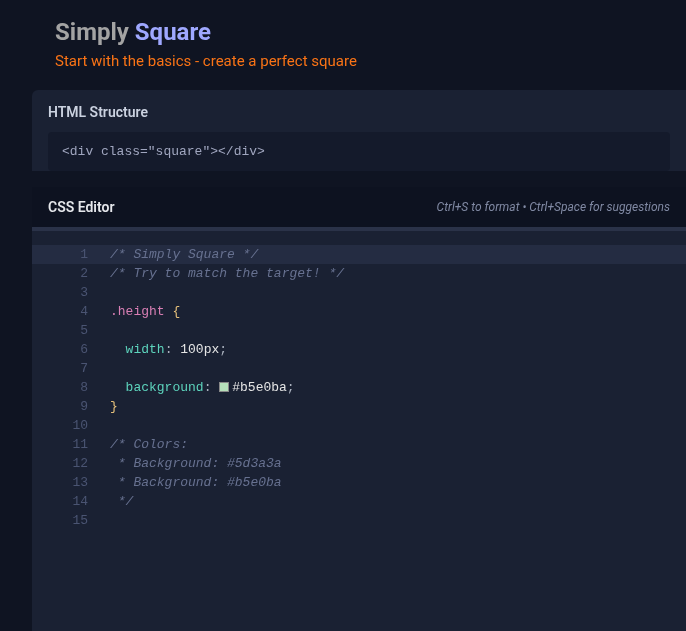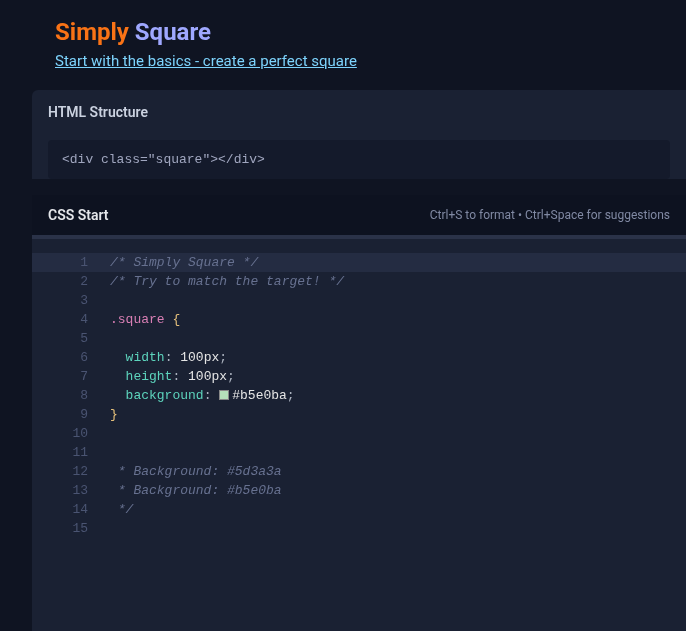--- a/index.html
+++ b/index.html
@@ -17,41 +17,40 @@
     }
     .header {
       padding: 18px 55px 20px;
     }
     .title {
       font-size: 24px;
       font-weight: 700;
       margin-bottom: 6px;
     }
     .title-accent {
-      color: #f97316;
+      color: #a3a3a3;
     }
     .title-rest {
       color: #9fa8ff;
     }
     .subtitle {
-      color: #7dd3fc;
+      color: #f97316;
       font-size: 15px;
-      text-decoration: underline;
     }
     .panel {
       background: #1a2133;
       margin: 0 0 0 32px;
       border-radius: 6px 0 0 0;
       padding: 14px 16px 0;
     }
     .panel-label {
       color: #cbd2e0;
       font-size: 14px;
       font-weight: 600;
-      margin-bottom: 20px;
+      margin-bottom: 12px;
     }
     .code-block {
       background: #141a2b;
       border-radius: 4px;
       padding: 12px 14px;
       font-family: "SFMono-Regular", Consolas, "Liberation Mono", Menlo, monospace;
       font-size: 13px;
       color: #a0a6bf;
       margin-bottom: 16px;
     }
@@ -64,20 +63,21 @@
       align-items: center;
     }
     .editor-title {
       color: #e5e7eb;
       font-size: 14px;
       font-weight: 600;
     }
     .editor-hints {
       color: #8089a3;
       font-size: 12px;
+      font-style: italic;
     }
     .editor-area {
       background: #1a2133;
       margin-left: 32px;
       padding-top: 14px;
       height: 400px;
     }
     .editor-strip {
       background: #2a3248;
       height: 4px;
@@ -130,35 +130,35 @@
   </div>
   <div class="subtitle">Start with the basics - create a perfect square</div>
 </div>
 
 <div class="panel">
   <div class="panel-label">HTML Structure</div>
   <div class="code-block">&lt;div class="square"&gt;&lt;/div&gt;</div>
 </div>
 
 <div class="editor-header">
-  <div class="editor-title">CSS Start</div>
+  <div class="editor-title">CSS Editor</div>
   <div class="editor-hints">Ctrl+S to format • Ctrl+Space for suggestions</div>
 </div>
 
 <div class="editor-strip"></div>
 
 <div class="editor-area" id="editor-lines">
     <div class="code-line highlighted"><div class="gutter">1</div><div class="code-content"><span class="tok-comment">/* Simply Square */</span></div></div>
     <div class="code-line"><div class="gutter">2</div><div class="code-content"><span class="tok-comment">/* Try to match the target! */</span></div></div>
     <div class="code-line"><div class="gutter">3</div><div class="code-content"></div></div>
-    <div class="code-line"><div class="gutter">4</div><div class="code-content"><span class="tok-selector">.square</span><span> </span><span class="tok-brace">{</span></div></div>
+    <div class="code-line"><div class="gutter">4</div><div class="code-content"><span class="tok-selector">.height</span><span> </span><span class="tok-brace">{</span></div></div>
     <div class="code-line"><div class="gutter">5</div></div>
     <div class="code-line"><div class="gutter">6</div><div class="code-content"><span>  </span><span class="tok-property">width</span><span class="tok-punct">:</span><span> </span><span class="tok-value">100px</span><span class="tok-punct">;</span></div></div>
-    <div class="code-line"><div class="gutter">7</div><div class="code-content"><span>  </span><span class="tok-property">height</span><span class="tok-punct">:</span><span> </span><span class="tok-value">100px</span><span class="tok-punct">;</span></div></div>
+    <div class="code-line"><div class="gutter">7</div></div>
     <div class="code-line"><div class="gutter">8</div><div class="code-content"><span>  </span><span class="tok-property">background</span><span class="tok-punct">:</span><span> </span><span class="color-swatch"></span><span class="tok-value">#b5e0ba</span><span class="tok-punct">;</span></div></div>
     <div class="code-line"><div class="gutter">9</div><div class="code-content"><span class="tok-brace">}</span></div></div>
     <div class="code-line"><div class="gutter">10</div><div class="code-content"></div></div>
-    <div class="code-line"><div class="gutter">11</div></div>
+    <div class="code-line"><div class="gutter">11</div><div class="code-content"><span class="tok-comment">/* Colors:</span></div></div>
     <div class="code-line"><div class="gutter">12</div><div class="code-content"><span class="tok-comment"> * Background: #5d3a3a</span></div></div>
     <div class="code-line"><div class="gutter">13</div><div class="code-content"><span class="tok-comment"> * Background: #b5e0ba</span></div></div>
     <div class="code-line"><div class="gutter">14</div><div class="code-content"><span class="tok-comment"> */</span></div></div>
     <div class="code-line"><div class="gutter">15</div><div class="code-content"></div></div>
   </div>
 
 </body></html>

